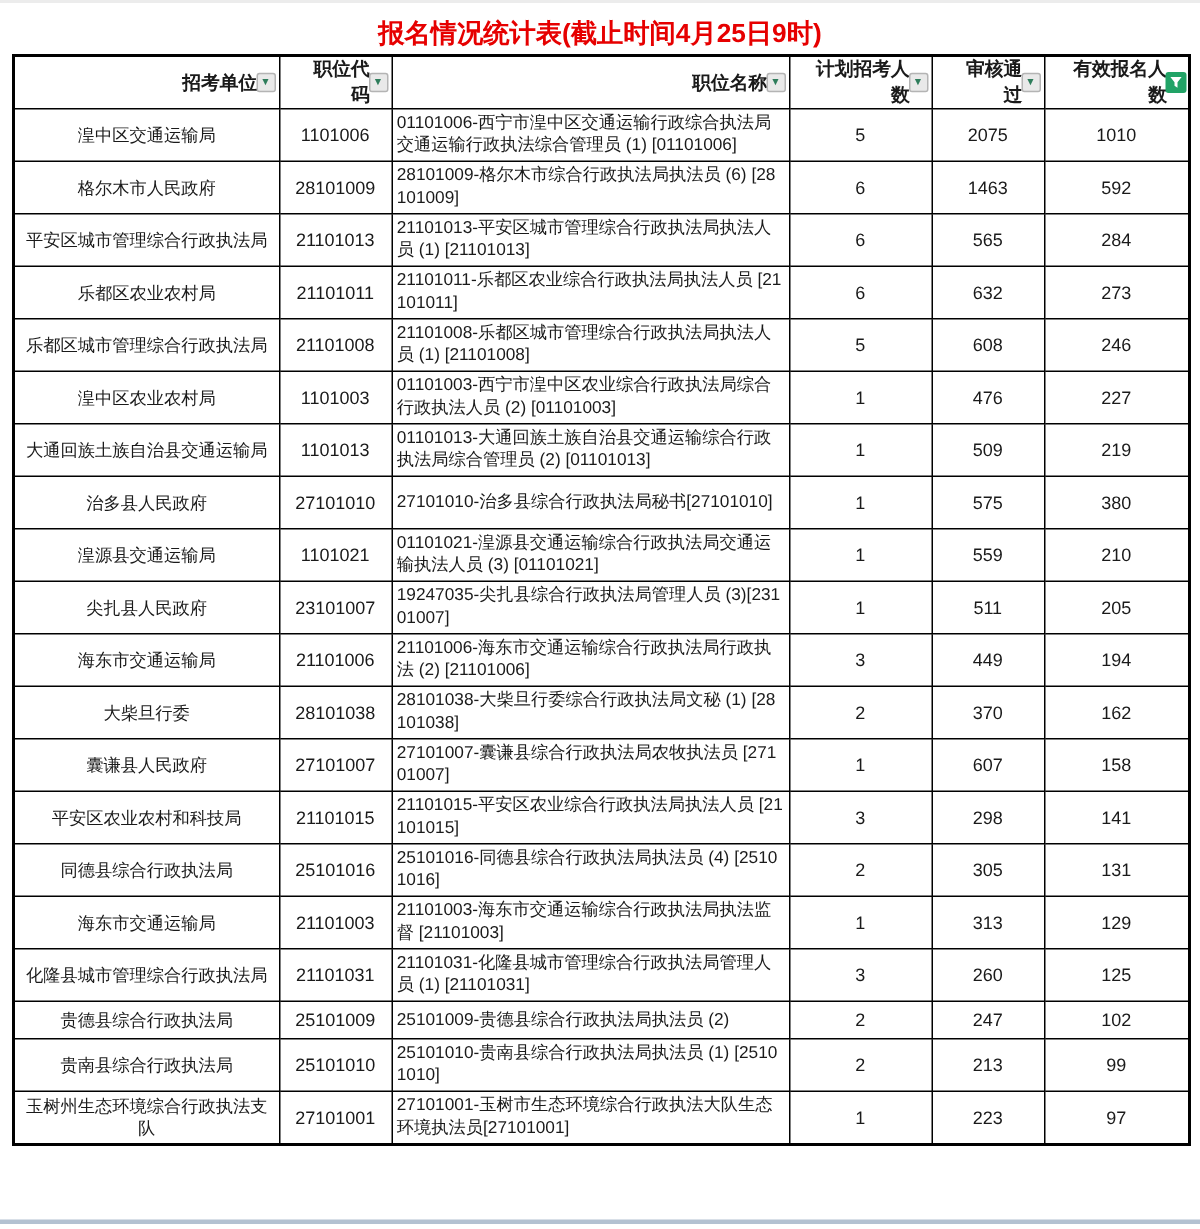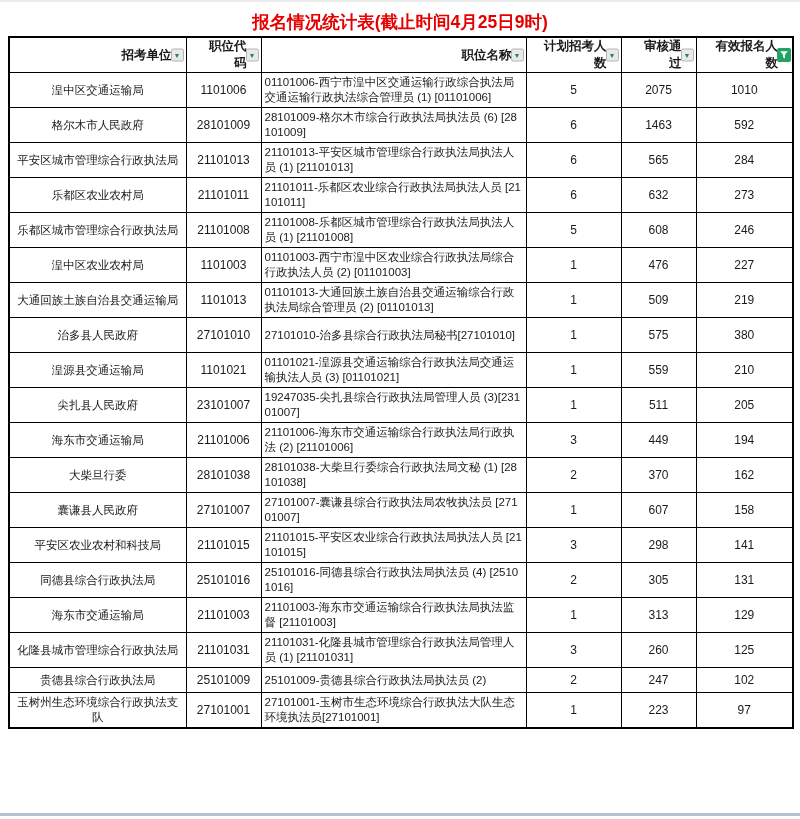--- a/index.html
+++ b/index.html
@@ -339,20 +339,28 @@
 
       <tr class="compact">
         <td class="c-unit">贵德县综合行政执法局</td>
         <td class="c-code">25101009</td>
         <td class="c-pos">25101009-贵德县综合行政执法局执法员 (2)</td>
         <td class="c-num">2</td>
         <td class="c-num">247</td>
         <td class="c-num">102</td>
       </tr>
 
+      <tr>
+        <td class="c-unit">贵南县综合行政执法局</td>
+        <td class="c-code">25101010</td>
+        <td class="c-pos">25101010-贵南县综合行政执法局执法员 (1) [25101010]</td>
+        <td class="c-num">2</td>
+        <td class="c-num">213</td>
+        <td class="c-num">99</td>
+      </tr>
 
       <tr>
         <td class="c-unit">玉树州生态环境综合行政执法支队</td>
         <td class="c-code">27101001</td>
         <td class="c-pos">27101001-玉树市生态环境综合行政执法大队生态环境执法员[27101001]</td>
         <td class="c-num">1</td>
         <td class="c-num">223</td>
         <td class="c-num">97</td>
       </tr>
     </tbody>

